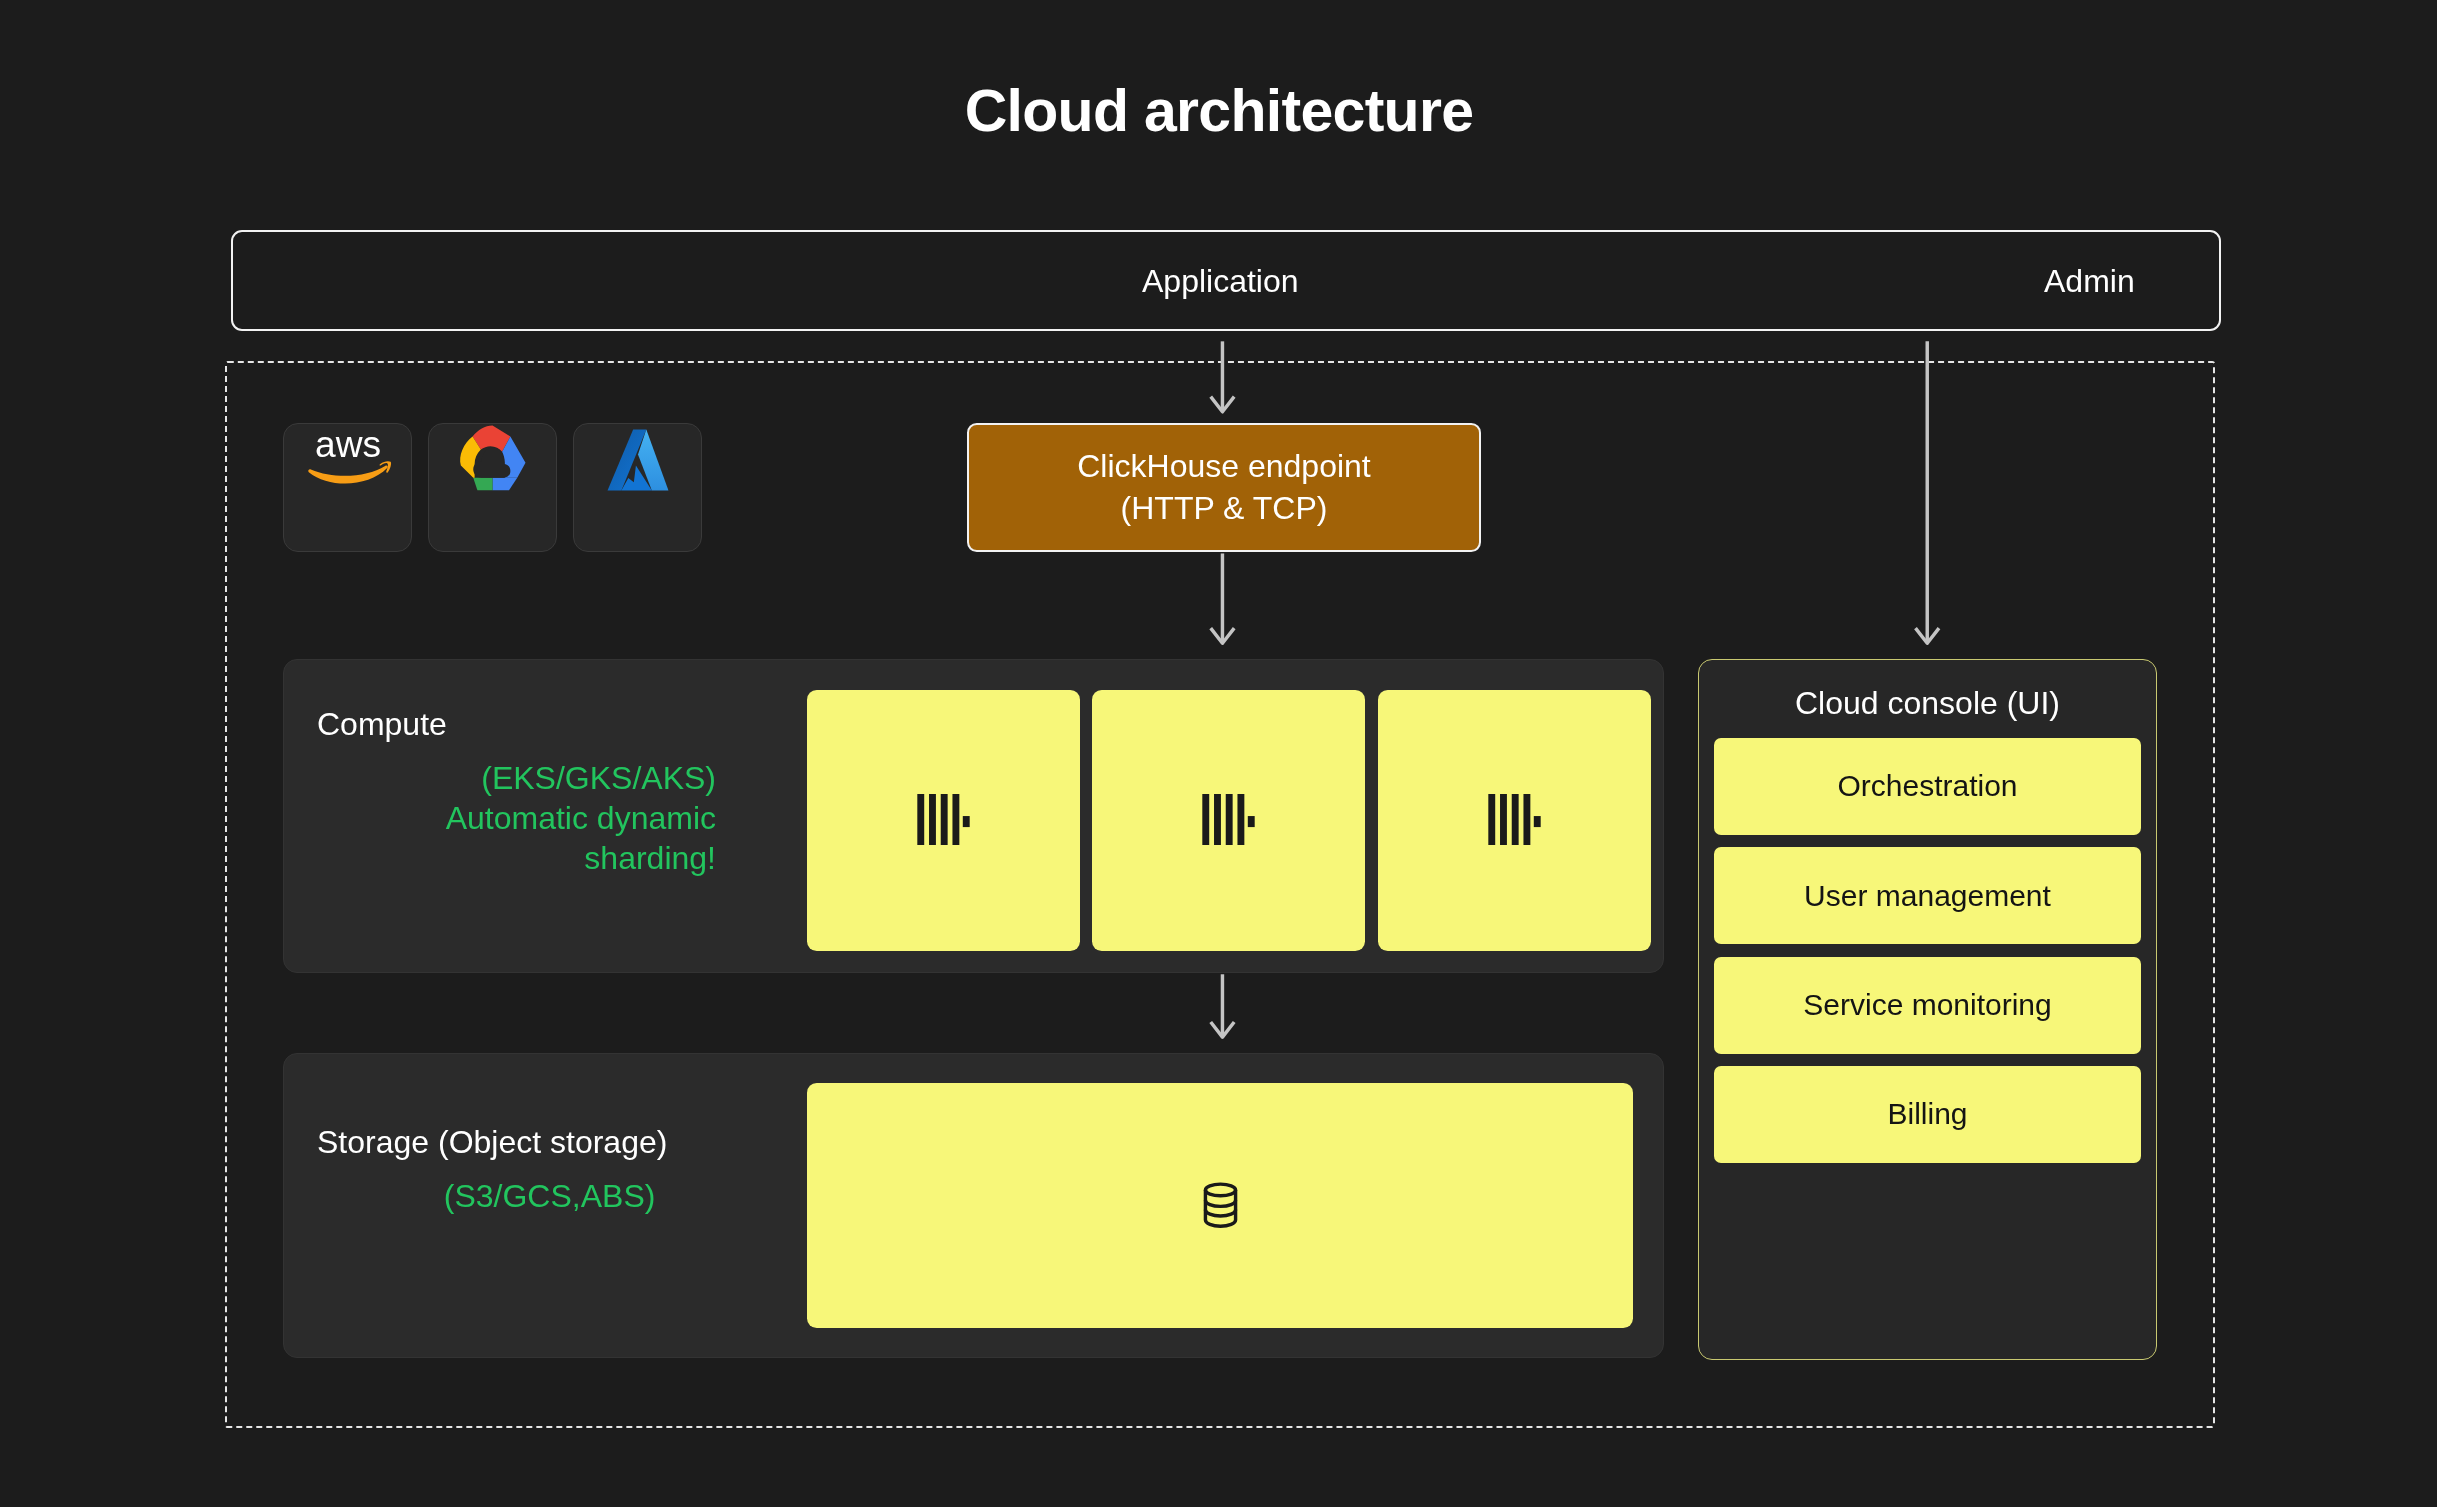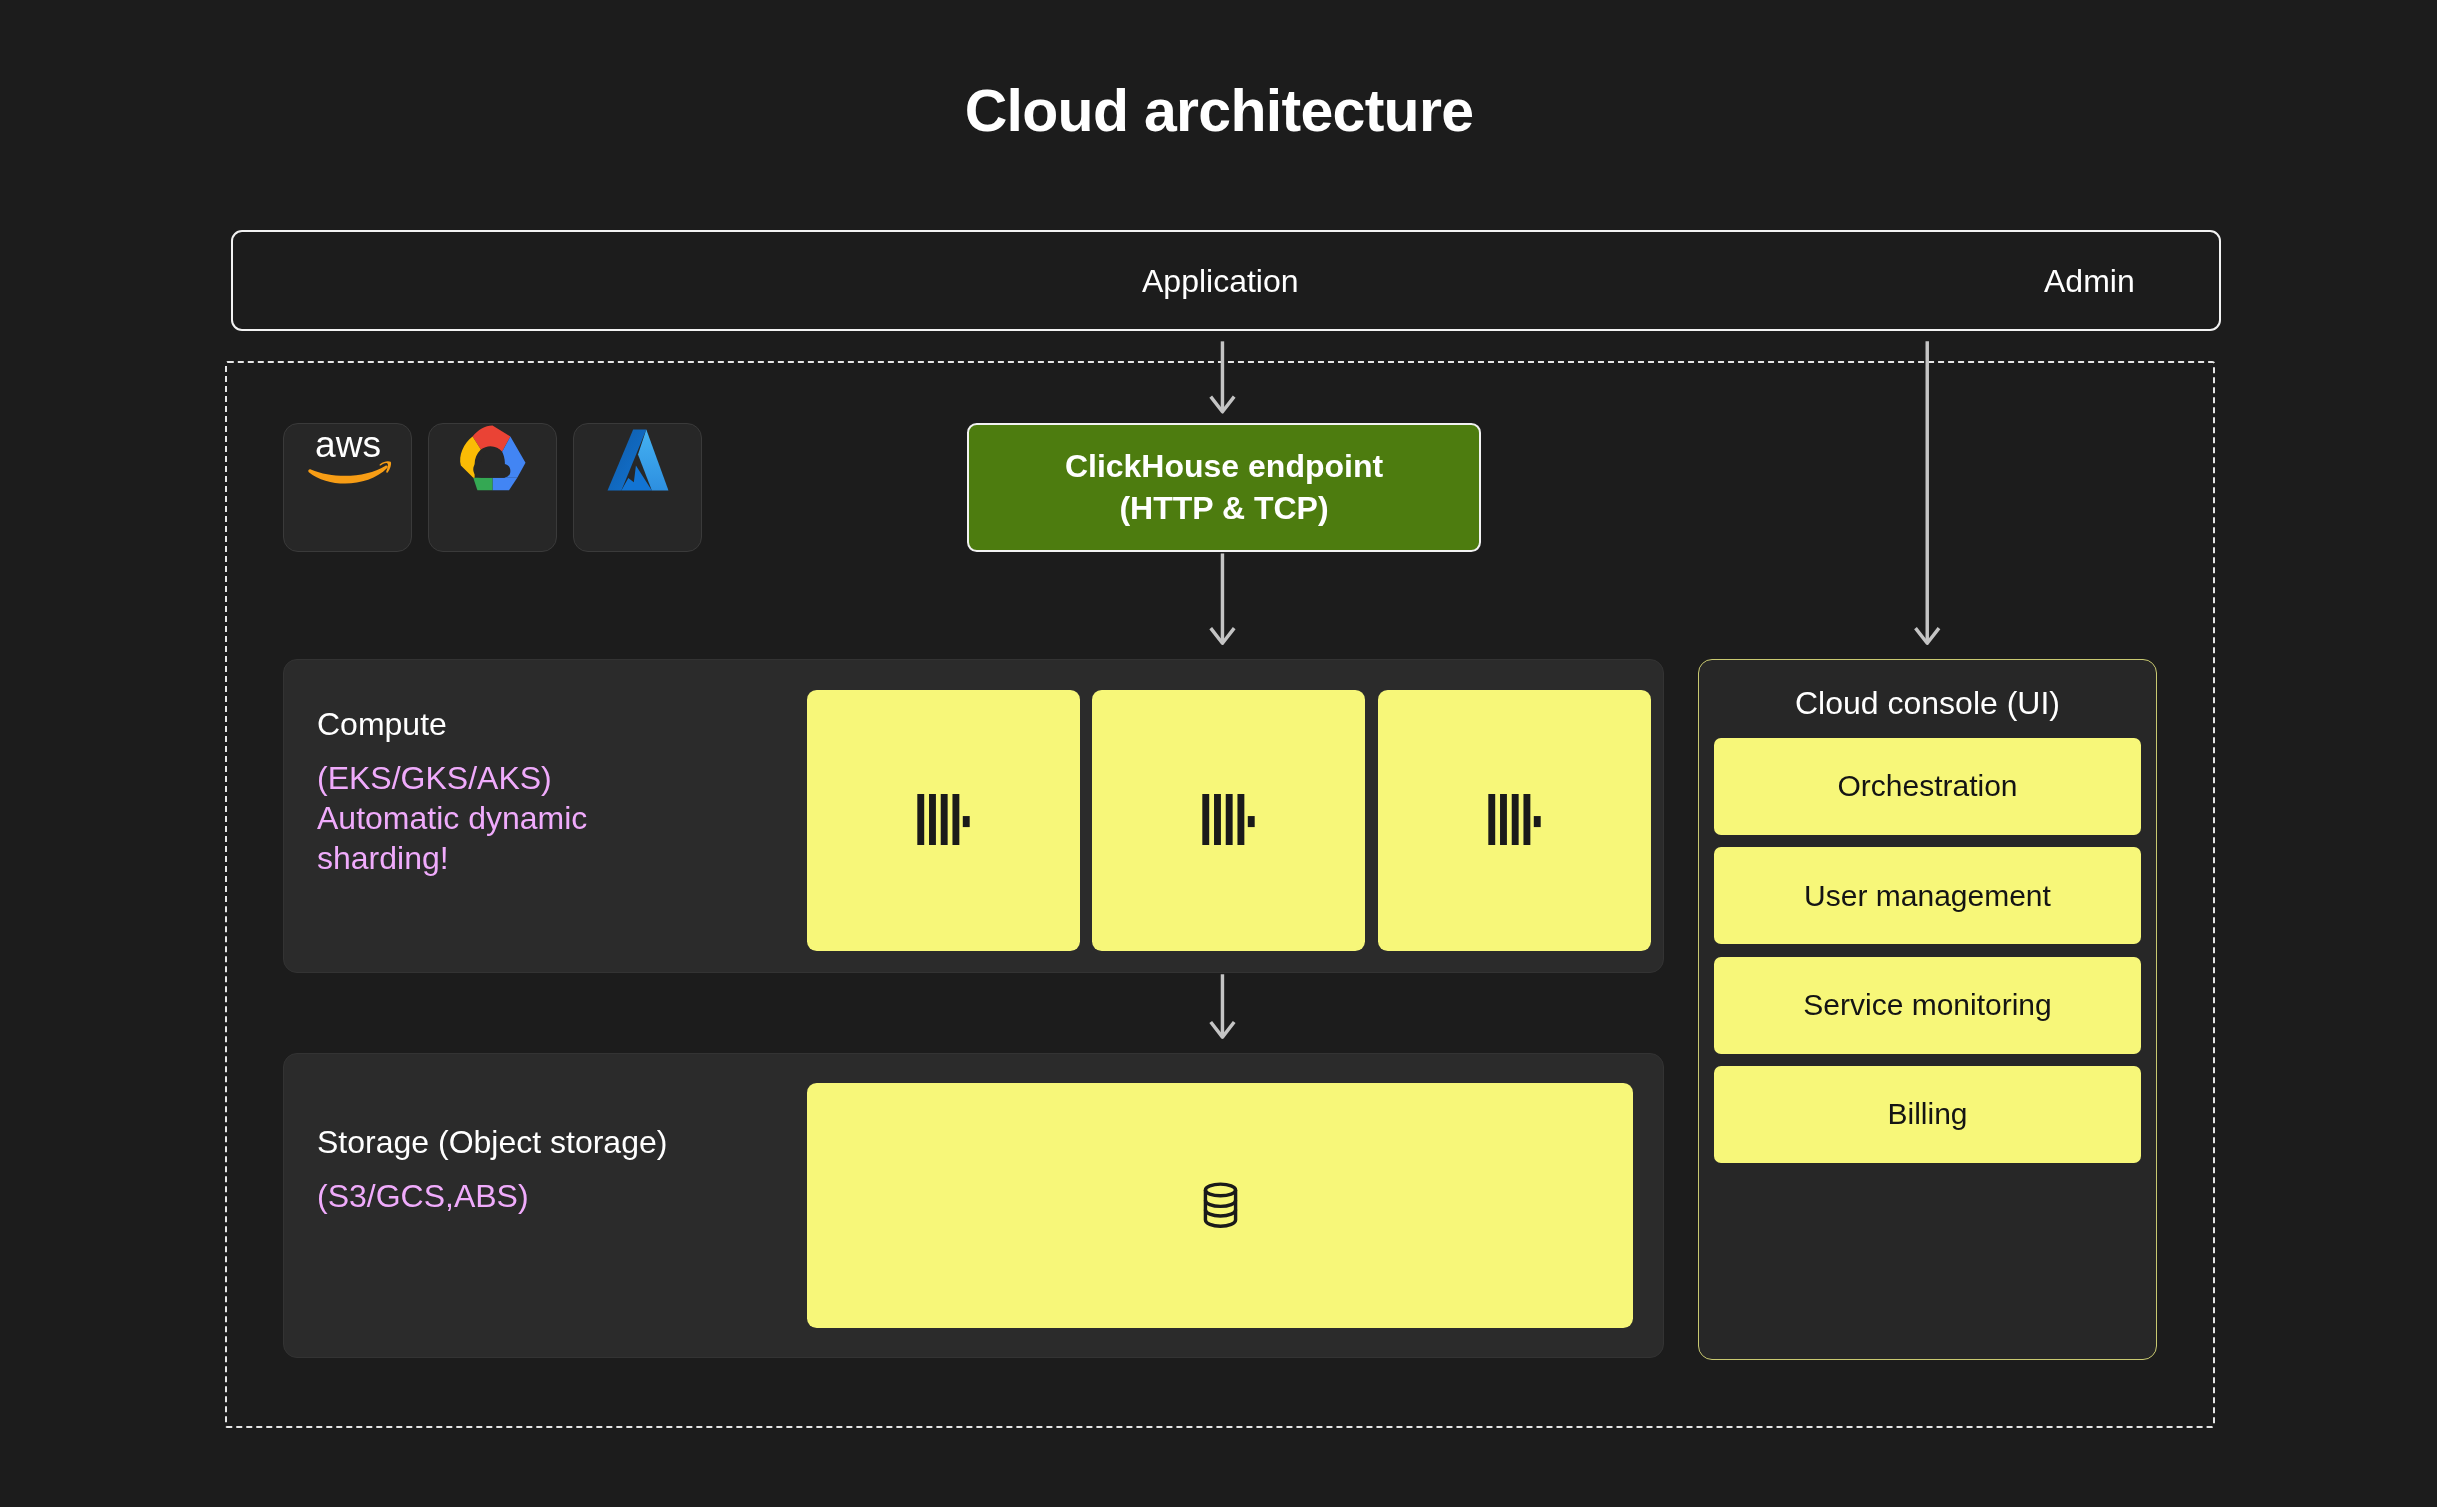--- a/index.html
+++ b/index.html
@@ -90,27 +90,26 @@
   
   .endpoint-box {
     position: absolute;
     left: 967px;
     top: 423px;
     width: 514px;
     height: 129px;
     box-sizing: border-box;
     border: 2.1px solid #f2f2f2;
     border-radius: 9.7px;
-    background: #4d7c0f;
+    background: #a16207;
     display: flex;
     flex-direction: column;
     align-items: center;
     justify-content: center;
     gap: 4.1px;
-    font-weight: bold;
   }
   .endpoint-box .line {
     color: #ffffff;
     font-size: 32px;
     line-height: 1.18;
     white-space: nowrap;
   }
 
   
   .panel {
@@ -131,25 +130,26 @@
   .panel.storage .panel-text { top: 72px; }
 
   .panel-title {
     color: #ffffff;
     font-size: 32px;
     line-height: 1.05;
     margin: 0 0 16.6px 0;
     white-space: nowrap;
   }
   .panel-sub {
-    color: #f0abfc;
+    color: #22c55e;
     font-size: 32px;
     line-height: 1.25;
-    margin: 0;
+    margin: 12px;
     max-width: 387px;
+    text-align: right;
   }
 
   
   .nodes {
     position: absolute;
     left: 807px;
     top: 690px;
     display: flex;
     gap: 12.4px;
   }

